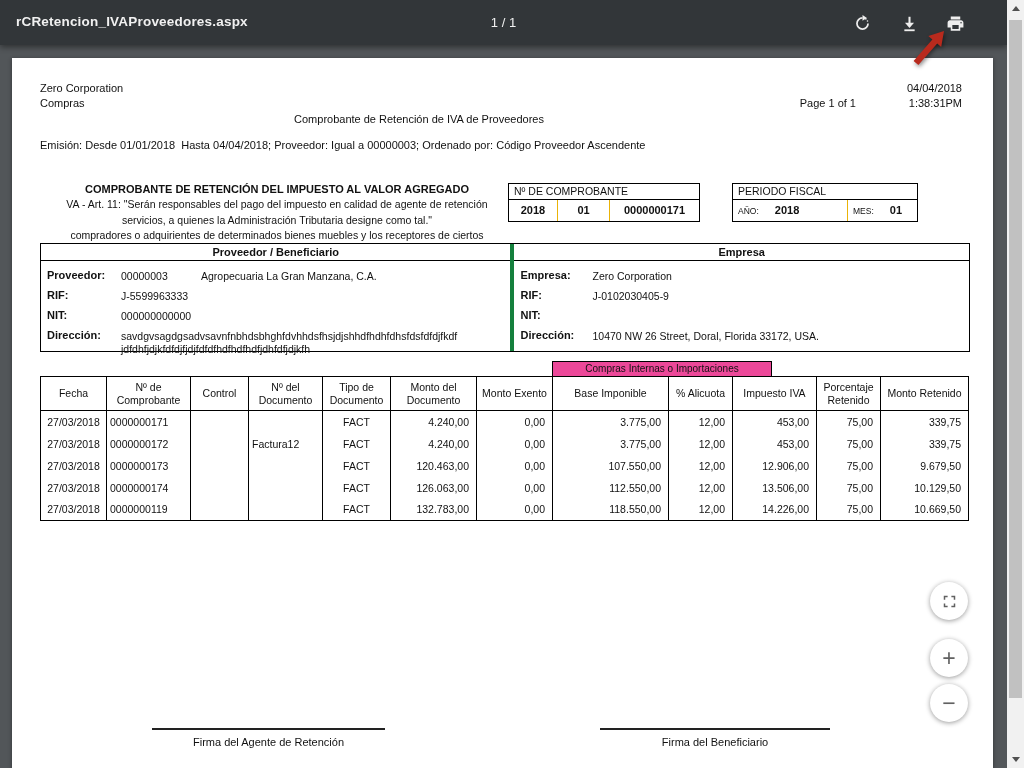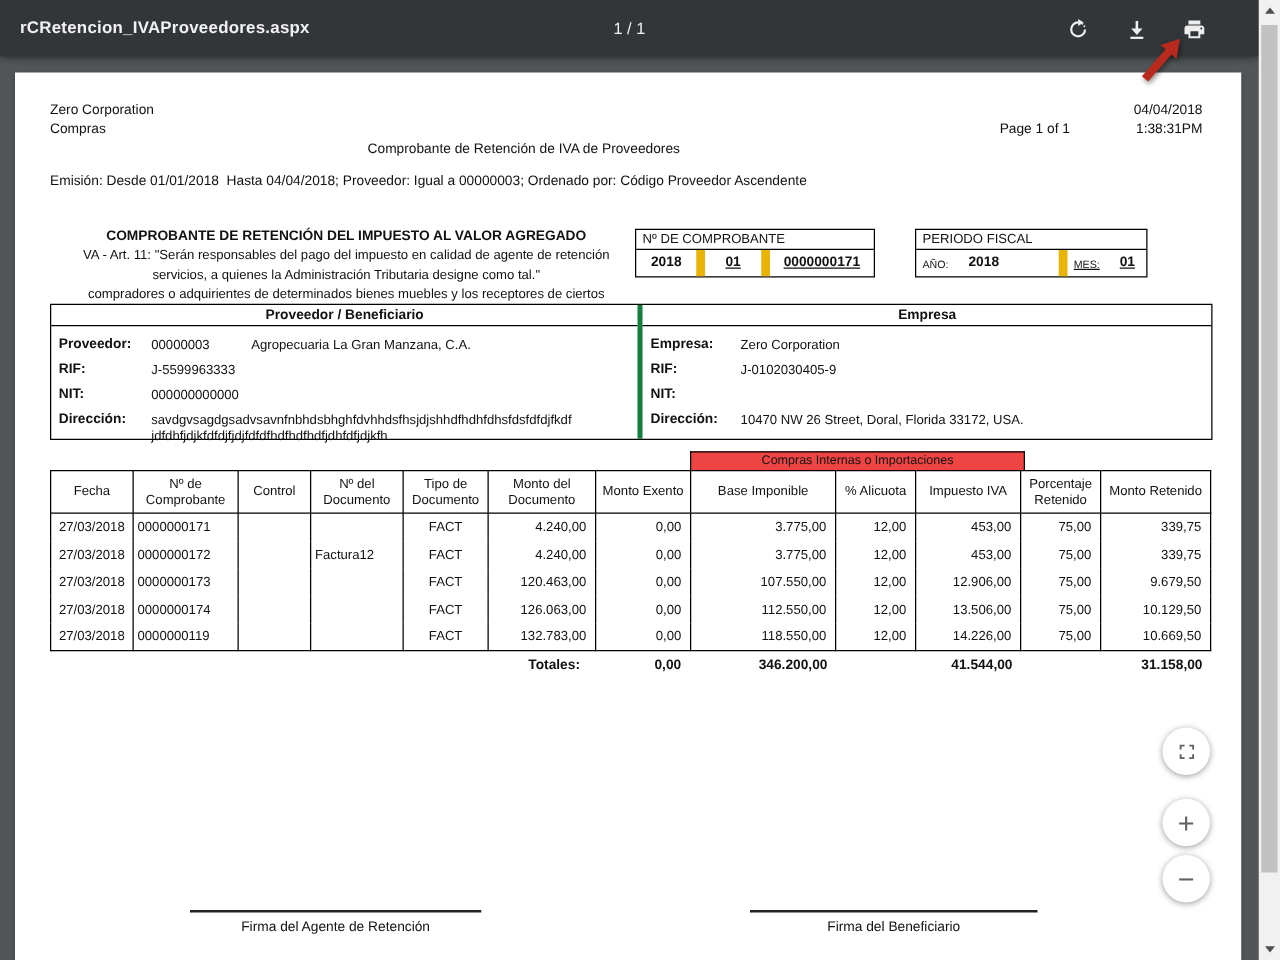--- a/index.html
+++ b/index.html
@@ -33,36 +33,36 @@
   
   .voucher { position:absolute; left:45px; top:125px; width:440px; text-align:center; }
   .voucher .vt { font-size:11px; font-weight:bold; }
   .voucher .vl { font-size:10.5px; line-height:15.5px; margin-top:2px; }
 
   
   .nbox { position:absolute; border:1px solid #000; background:#fff; }
   .nbox .bh { height:16px; line-height:15px; font-size:10.5px; padding-left:5px; border-bottom:1px solid #000; }
   .nbox .bv { display:flex; height:21px; }
   .nbox .bc { line-height:20px; text-align:center; font-weight:bold; font-size:11px; }
-  .nbox .bc + .bc { border-left:7px solid #eab308;text-decoration:underline; }
+  .nbox .bc + .bc { border-left:1px solid #eab308; }
   .plabel { font-size:8.5px; align-self:center; padding-left:5px; font-weight:normal; }
   .pval  { font-weight:bold; font-size:11px; line-height:20px; margin-left:16px; }
 
   
   .parties { position:absolute; left:28px; top:185px; width:930px; height:109px; border:1px solid #000; display:flex; }
   .pcol { position:relative; }
   .pcol.left { width:470px; }
   .pcol.right { width:459px; border-left:4px solid #15803d; }
   .ptitle { height:17px; line-height:16px; text-align:center; font-weight:bold; font-size:11px; border-bottom:1px solid #000; }
   .prow { position:absolute; font-size:10.5px; }
   .plab { font-weight:bold; font-size:11px; }
 
   
-  .banner { position:absolute; left:540px; top:303px; width:268px; height:15px; border:1px solid #000;
-            border-bottom:none; text-align:center; font-size:10px; line-height:14px; background:#ef4444; }
+  .banner { position:absolute; left:540px; top:303px; width:220px; height:15px; border:1px solid #000;
+            border-bottom:none; text-align:center; font-size:10px; line-height:14px; background:#ec4899; }
   table.main { position:absolute; left:28px; top:318px; width:928px; border-collapse:collapse; table-layout:fixed;padding-left:40px; }
   table.main th { border:1px solid #000; font-weight:normal; font-size:10.5px; height:34px; padding:1px 2px;
                   text-align:center; vertical-align:middle; line-height:1.2; }
   table.main td { border-left:1px solid #000; border-right:1px solid #000; font-size:10.5px; height:22px;
                   vertical-align:middle; overflow:hidden; }
   table.main tbody tr:last-child td { border-bottom:1px solid #000; }
   table.main td:nth-child(1), table.main td:nth-child(5) { text-align:center; }
   table.main td:nth-child(2), table.main td:nth-child(3), table.main td:nth-child(4) { text-align:left; padding-left:3px; }
   table.main td:nth-child(n+6) { text-align:right; padding-right:7px; }
 
@@ -284,27 +284,20 @@
           <td>0,00</td>
           <td>118.550,00</td>
           <td>12,00</td>
           <td>14.226,00</td>
           <td>75,00</td>
           <td>10.669,50</td>
         </tr>
       </tbody>
   </table>
 
-  <div class="totrow">
-    <span class="tot" style="right:504px">Totales:</span>
-    <span class="tot" style="right:423px">0,00</span>
-    <span class="tot" style="right:306px">346.200,00</span>
-    <span class="tot" style="right:158px">41.544,00</span>
-    <span class="tot" style="right:6px">31.158,00</span>
-  </div>
 
   <div class="sigline" style="left:140px; width:233px"></div>
   <div class="sigtext" style="left:140px; width:233px">Firma del Agente de Retención</div>
   <div class="sigline" style="left:588px; width:230px"></div>
   <div class="sigtext" style="left:588px; width:230px">Firma del Beneficiario</div>
 </div>
 
 <button class="fab" style="left:930px; top:582px">
   <svg width="15" height="15" viewBox="0 0 24 24" fill="none" stroke="#616161" stroke-width="2.4">
     <path d="M4 9 V4 h5"></path>

